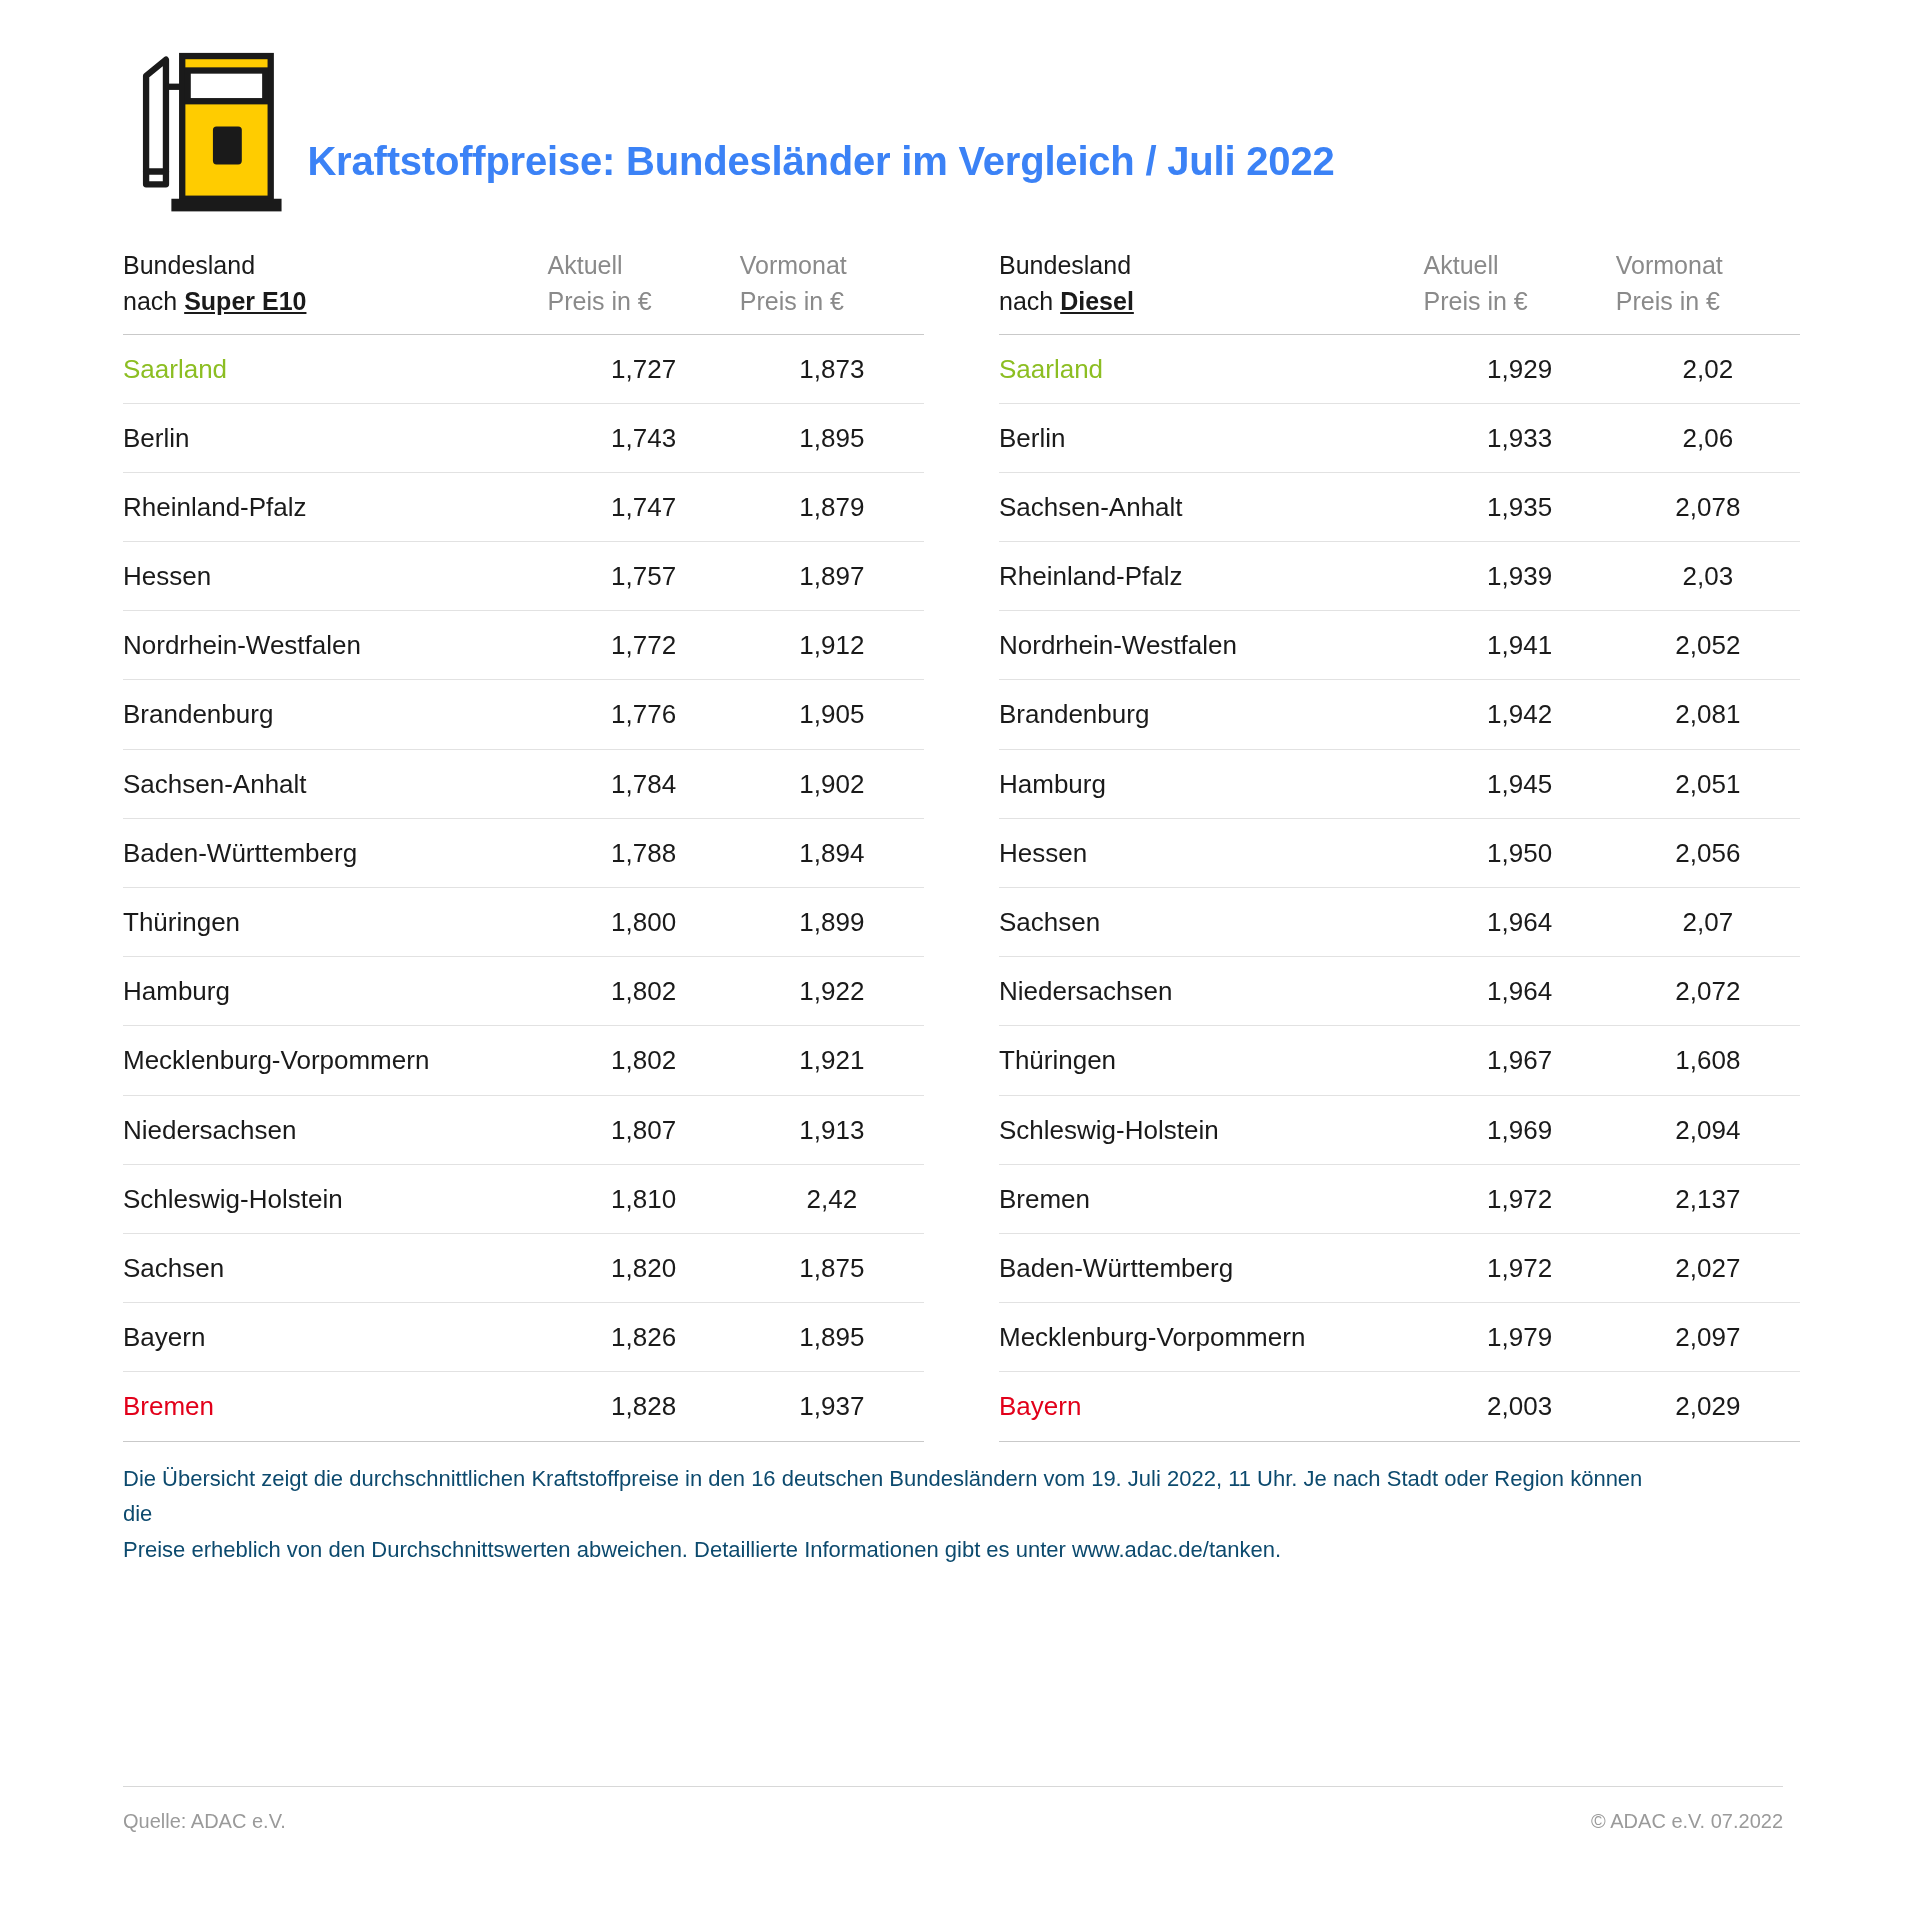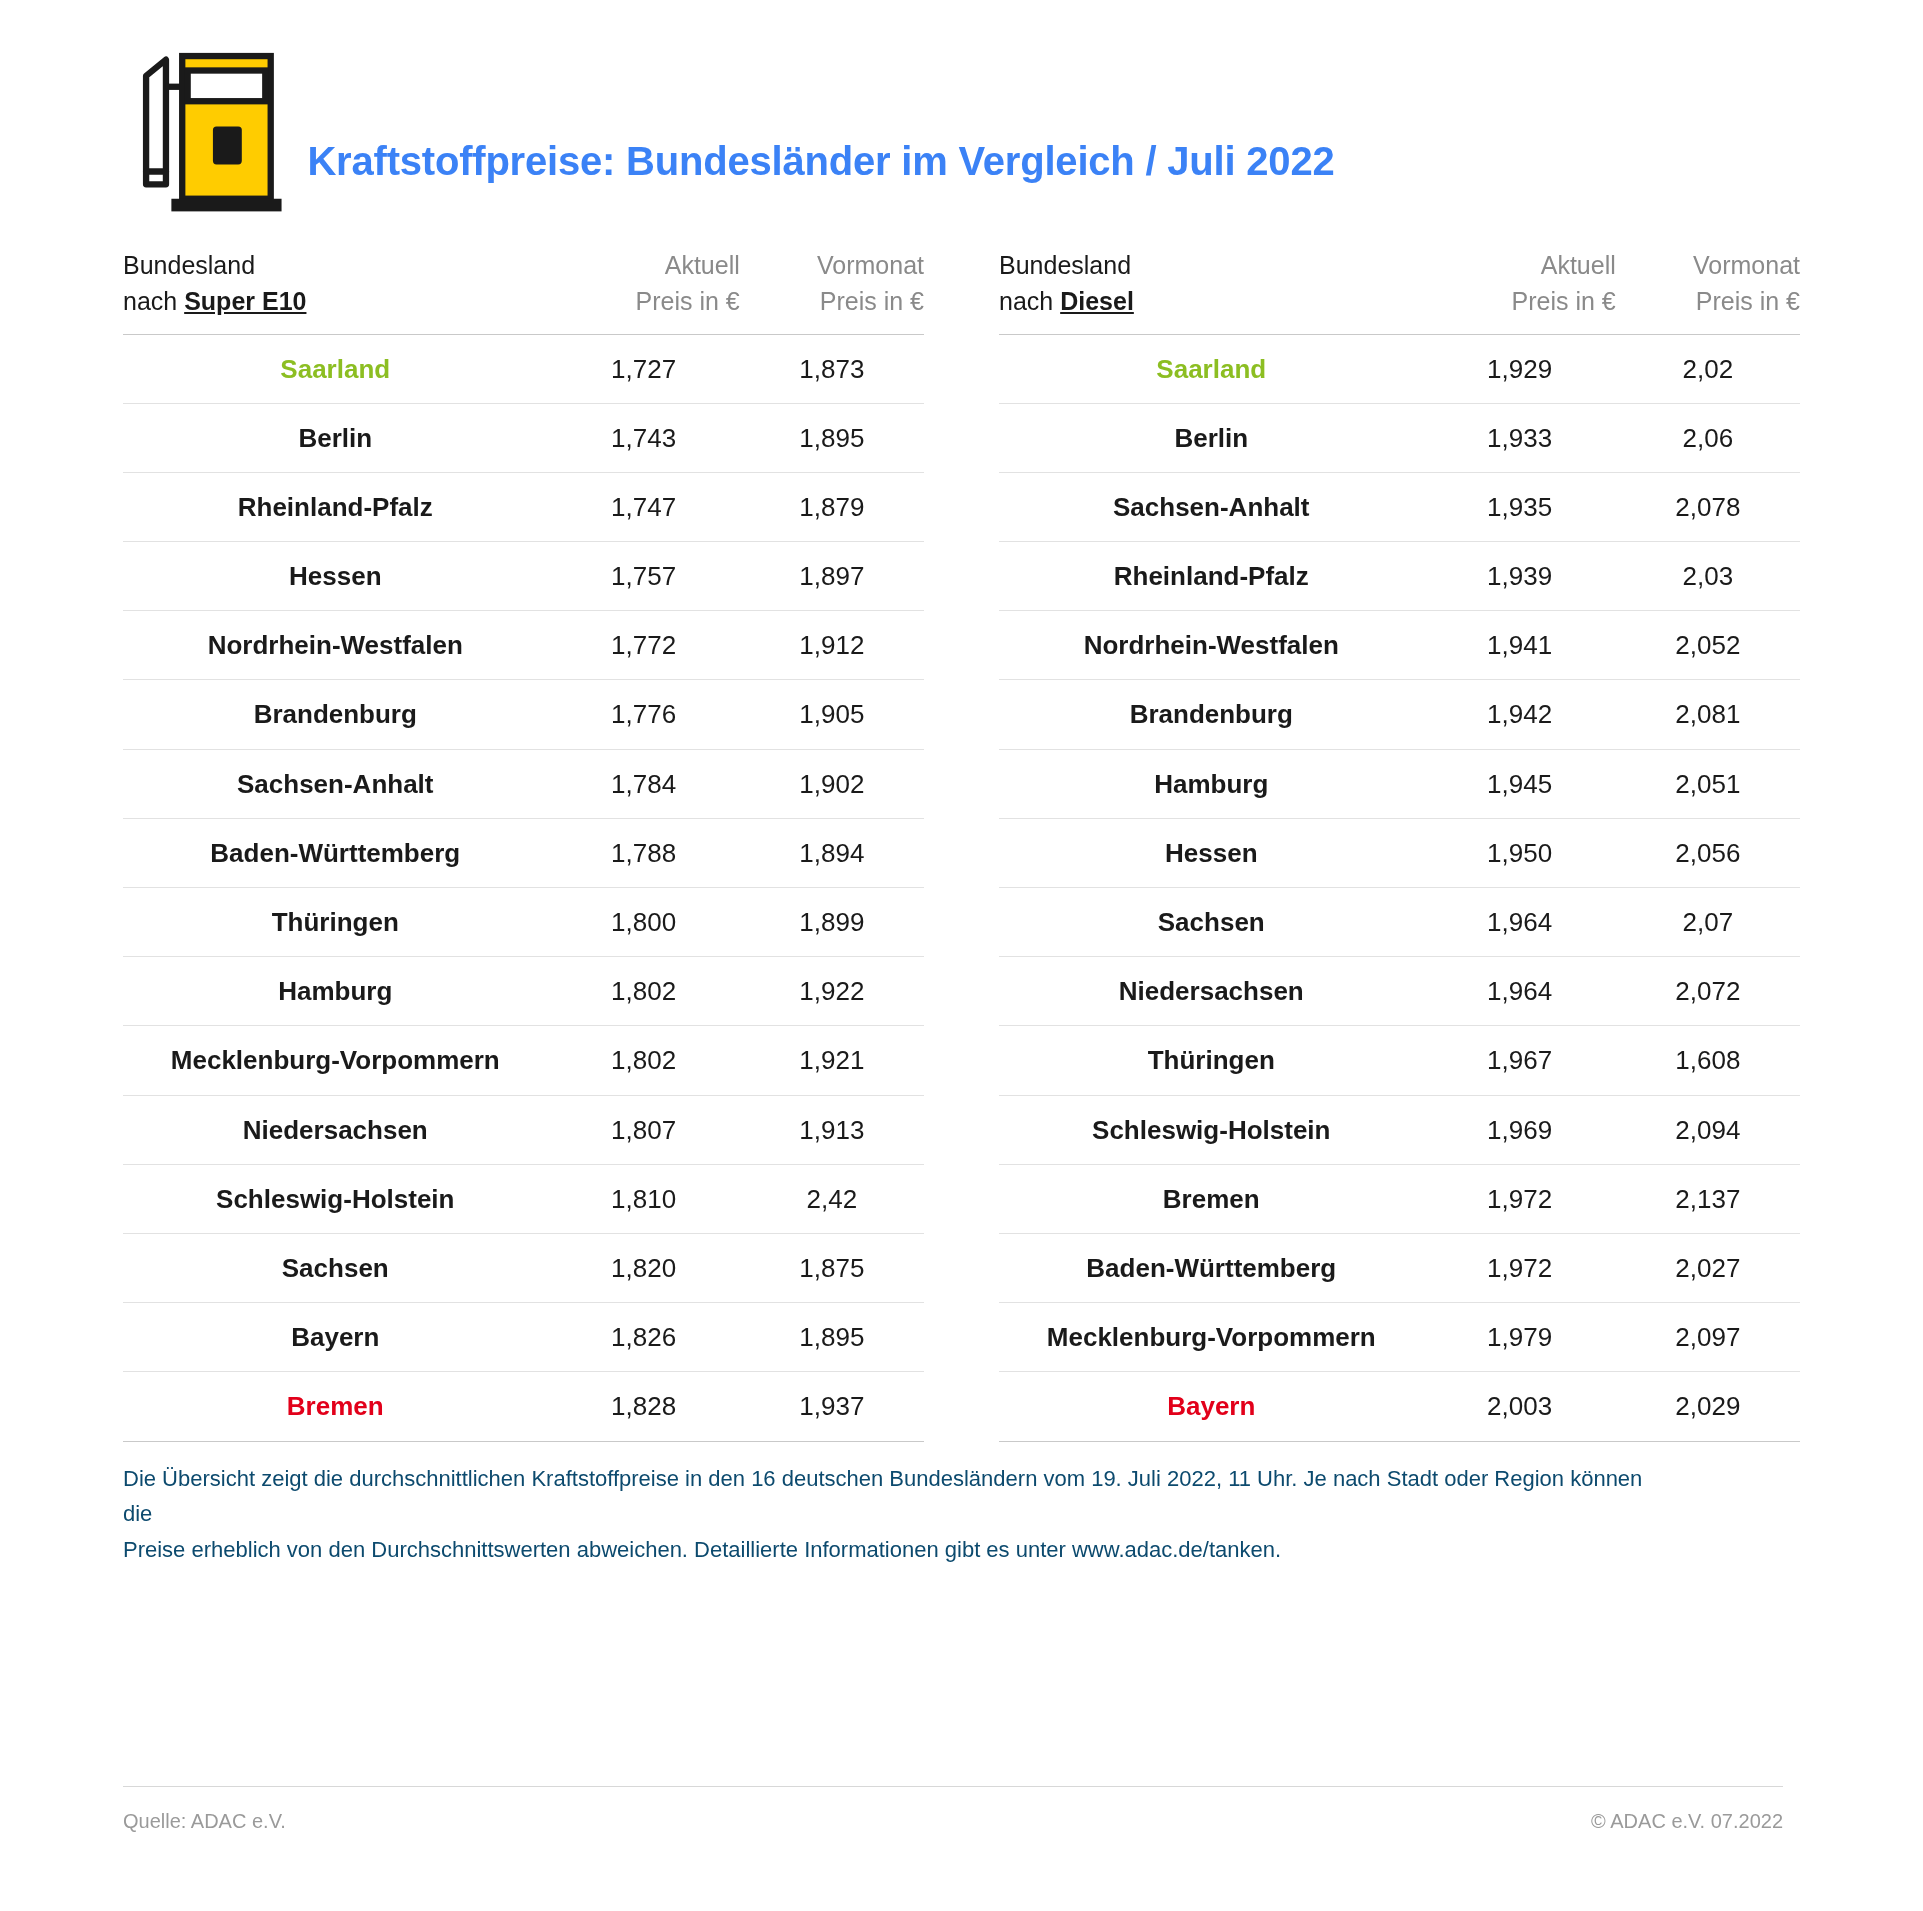--- a/index.html
+++ b/index.html
@@ -76,36 +76,36 @@
     display: block;
     line-height: 1.42;
     font-size: 25px;
   }
   th.h-name {
     text-align: left;
     color: #1a1a1a;
   }
   th.h-name .l2 b { font-weight: bold; text-decoration: underline; }
   th.h-num {
-    text-align: right;
+    text-align: left;
     color: #8a8a8a;
   }
 
   tbody td {
     font-size: 26px;
     padding: 19px 0 18px 0;
     border-bottom: 0.9px solid #e2e2e2;
     line-height: 1.2;
   }
   tbody tr:last-child td {
     border-bottom: 1.8px solid #c9c9c9;
   }
   td.t-name {
-    text-align: center;
-    font-weight: bold;
+    text-align: left;
+    font-weight: normal;
     color: #1a1a1a;
   }
   td.t-num {
     text-align: center;
     font-weight: normal;
     color: #1a1a1a;
   }
   tr.best td.t-name { color: #8cbe22; }
   tr.worst td.t-name { color: #e2001a; }
 

